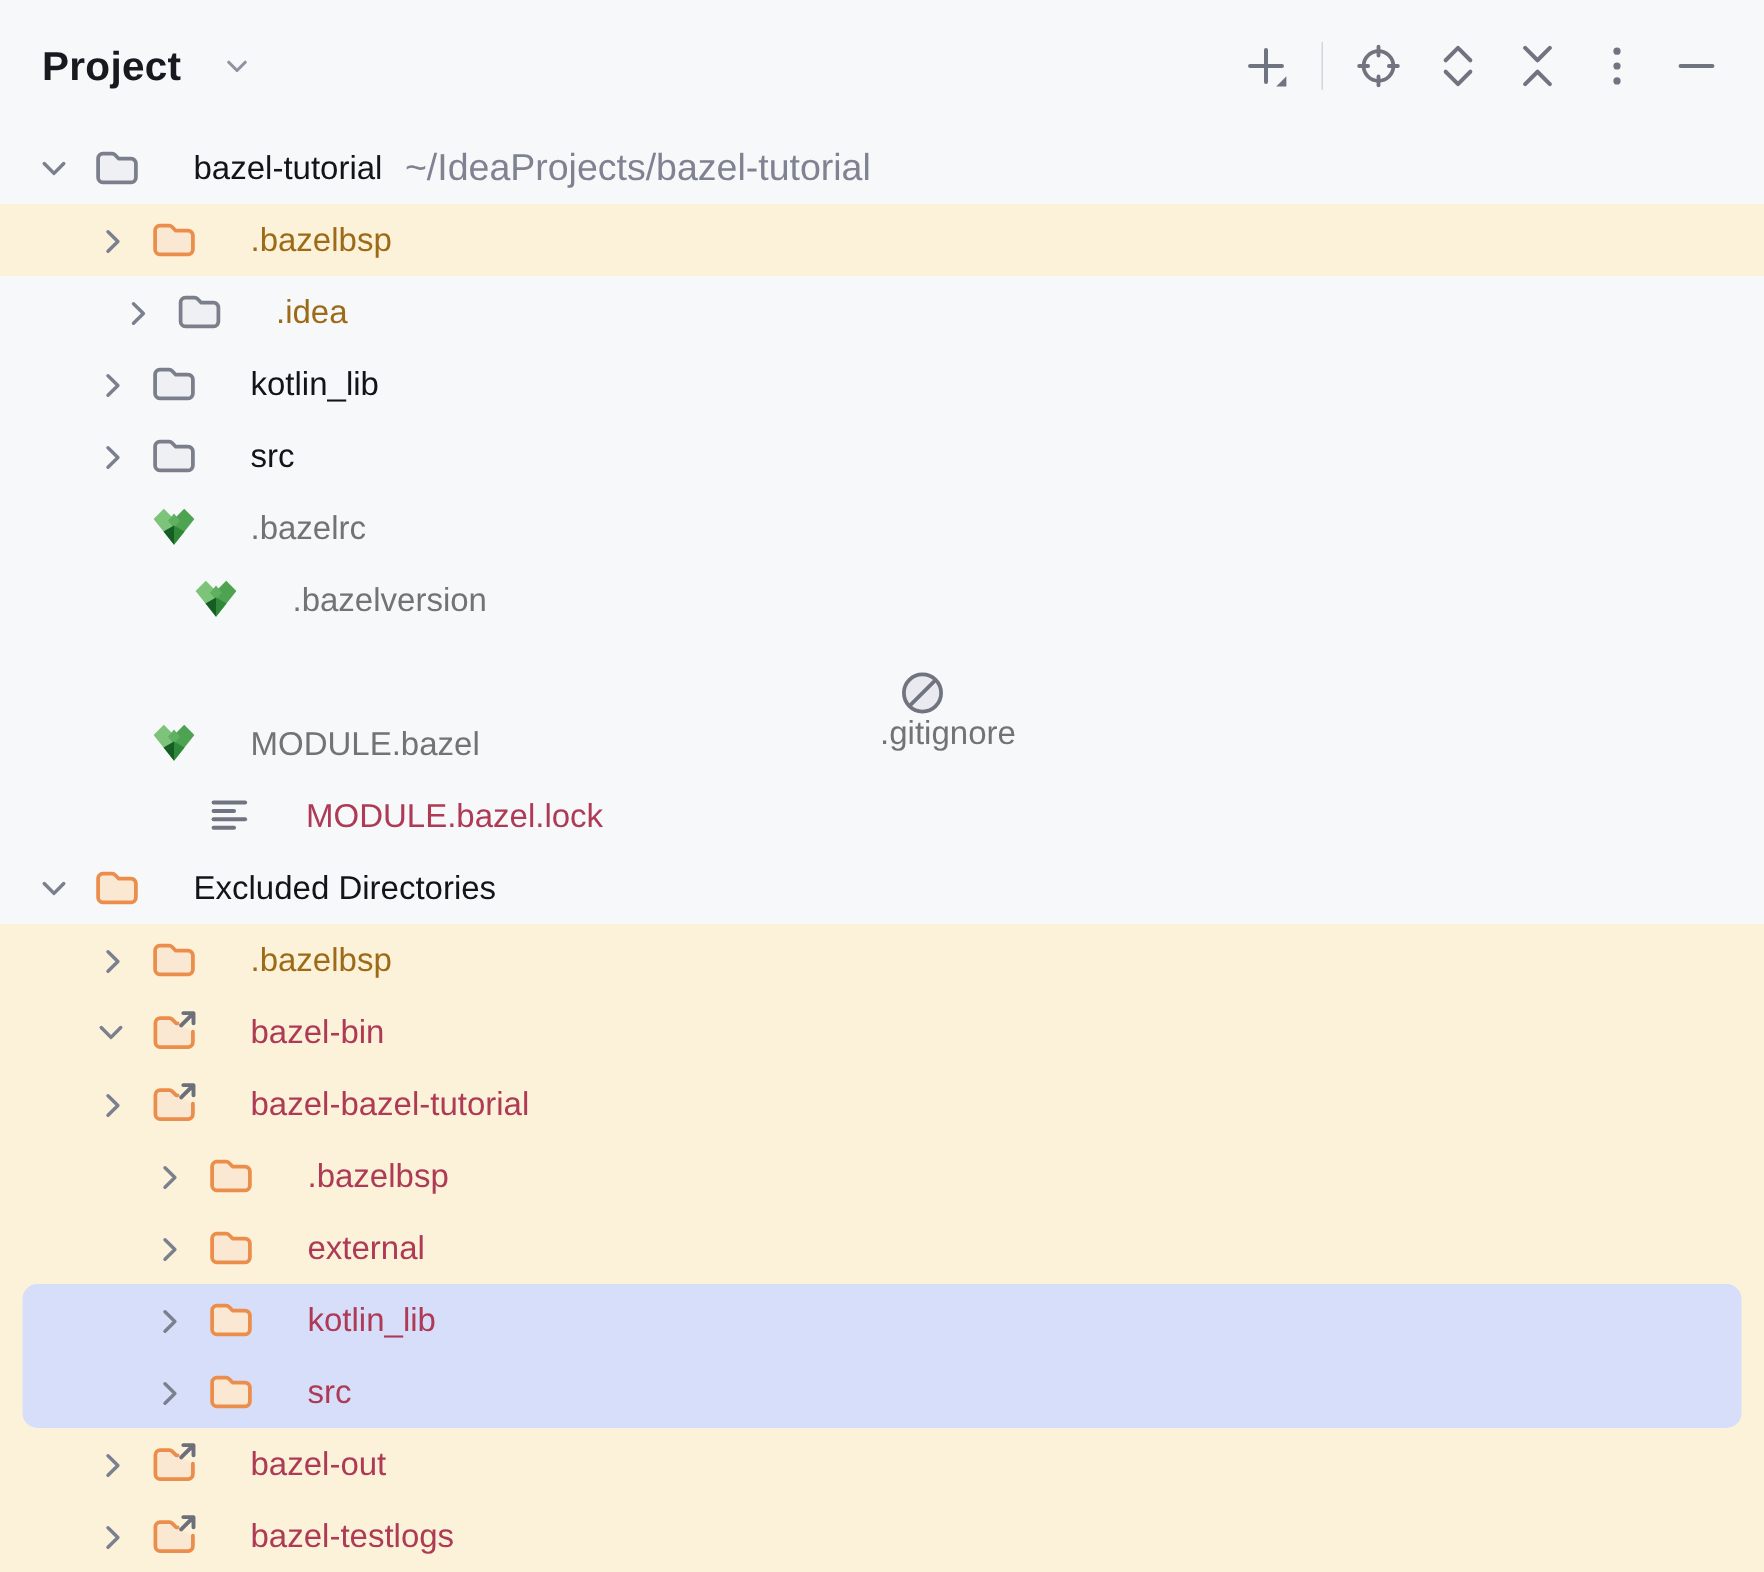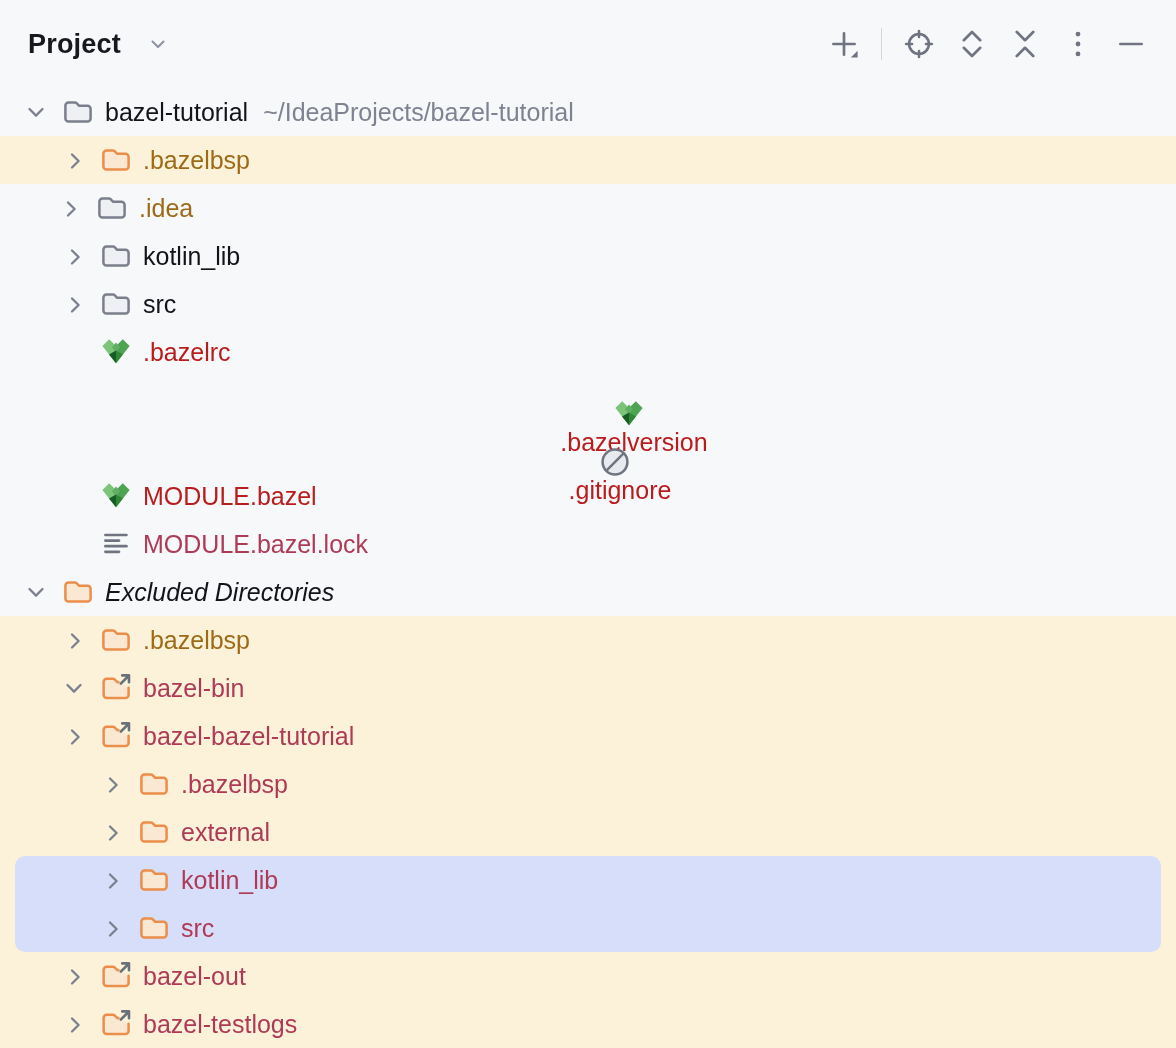--- a/index.html
+++ b/index.html
@@ -36,26 +36,26 @@
   .row.sel-top::before{border-radius:10px 10px 0 0;}
   .row.sel-bottom::before{border-radius:0 0 10px 10px;}
 
   .chev{width:22px;height:22px;margin-right:14px;flex:0 0 22px;display:flex;align-items:center;justify-content:center;}
   .chev svg{width:22px;height:22px;display:block;}
   .chev.down svg{transform:rotate(90deg);}
 
   .node-icon{width:32px;height:32px;margin-right:11px;flex:0 0 32px;}
   .node-icon svg{width:32px;height:32px;display:block;}
 
-  .label{font-size:25px;line-height:1;white-space:pre;}
+  .label{font-size:22px;line-height:1;white-space:pre;margin-left:24px;}
   .suffix{font-size:25px;line-height:1;margin-left:15px;color:#7f8391;white-space:pre;}
 
   .c-black{color:#121419;}
   .c-brown{color:#9d6b17;}
-  .c-green{color:#b91c1c;}
+  .c-green{color:#737373;}
   .c-rose{color:#ae3a55;}
 
   .hidden-defs{position:absolute;width:0;height:0;overflow:hidden;}
 </style>
 </head>
 <body>
 
 <svg class="hidden-defs" xmlns="http://www.w3.org/2000/svg" aria-hidden="true">
   <defs>
     <symbol id="sym-chevron" viewBox="0 0 22 22">
@@ -203,21 +203,21 @@
             <use href="#sym-chevron"></use>
           </svg>
         </span>
     <span class="node-icon">
           <svg>
             <use href="#sym-folder-orange"></use>
           </svg>
         </span>
     <span class="label c-brown">.bazelbsp</span>
   </div>
-      <div class="row" style="padding-left: 60px;">
+      <div class="row" style="padding-left: 81px;">
     <span class="chev right">
           <svg>
             <use href="#sym-chevron"></use>
           </svg>
         </span>
     <span class="node-icon">
           <svg>
             <use href="#sym-folder-gray"></use>
           </svg>
         </span>
@@ -251,21 +251,21 @@
   </div>
       <div class="row" style="padding-left: 64px;">
     <span class="chev none"></span>
     <span class="node-icon">
           <svg>
             <use href="#sym-bazel"></use>
           </svg>
         </span>
     <span class="label c-green">.bazelrc</span>
   </div>
-      <div class="row" style="padding-left: 92px; flex-direction: column;">
+      <div class="row" style="padding-left: 92px;">
     <span class="chev none"></span>
     <span class="node-icon">
           <svg>
             <use href="#sym-bazel"></use>
           </svg>
         </span>
     <span class="label c-green">.bazelversion</span>
   </div>
       <div class="row" style="padding-left: 64px; flex-direction: column;">
     <span class="chev none"></span>
@@ -278,30 +278,30 @@
   </div>
       <div class="row" style="padding-left: 64px;">
     <span class="chev none"></span>
     <span class="node-icon">
           <svg>
             <use href="#sym-bazel"></use>
           </svg>
         </span>
     <span class="label c-green">MODULE.bazel</span>
   </div>
-      <div class="row" style="padding-left: 64px;">
+      <div class="row" style="padding-left: 101px;">
     <span class="chev none"></span>
     <span class="node-icon">
           <svg>
             <use href="#sym-file-lines"></use>
           </svg>
         </span>
     <span class="label c-rose">MODULE.bazel.lock</span>
   </div>
-      <div class="row" style="padding-left: 26px; font-style: italic;">
+      <div class="row" style="padding-left: 26px;">
     <span class="chev down">
           <svg>
             <use href="#sym-chevron"></use>
           </svg>
         </span>
     <span class="node-icon">
           <svg>
             <use href="#sym-folder-orange"></use>
           </svg>
         </span>

